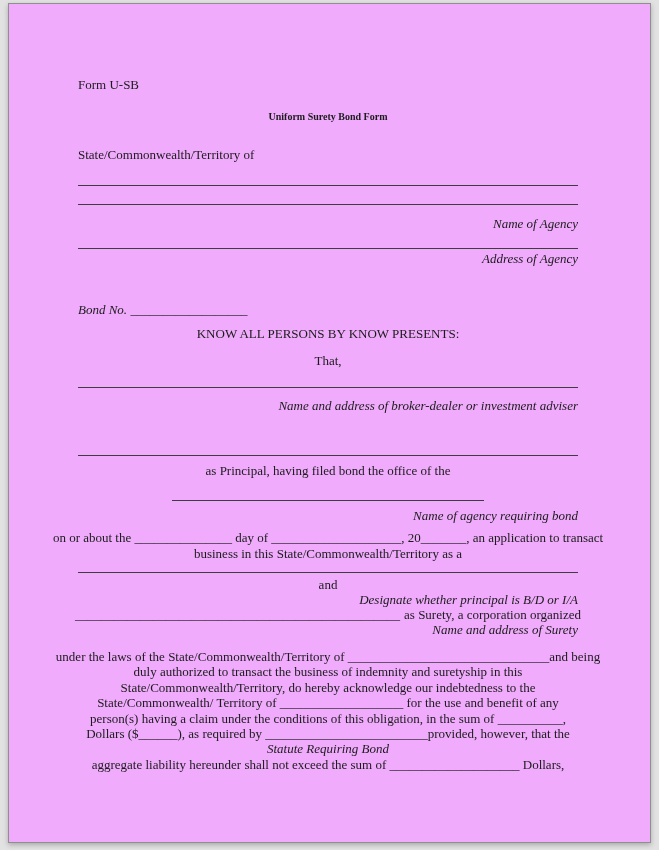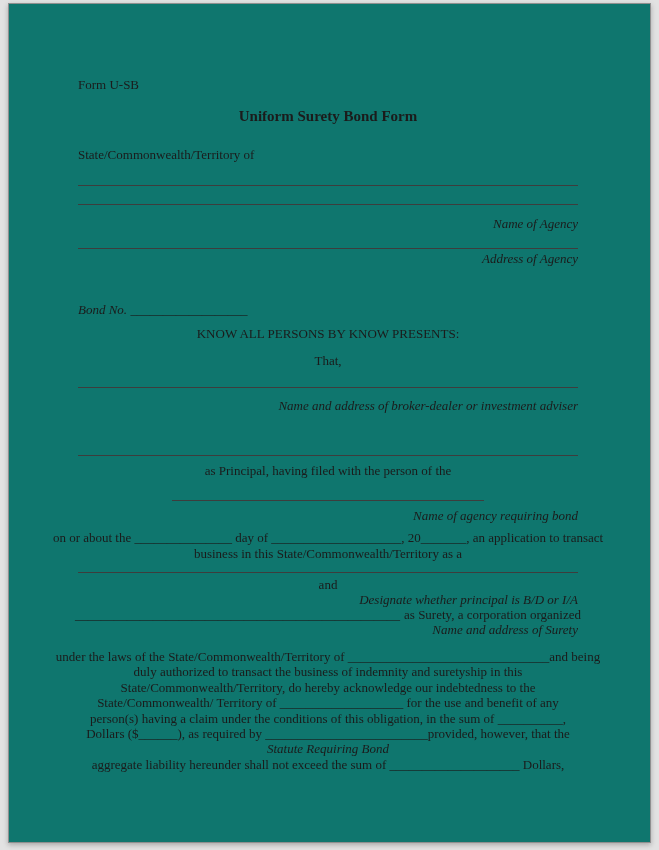--- a/index.html
+++ b/index.html
@@ -9,21 +9,21 @@
     height: 850px;
     background: #e2e2e2;
     font-family: "Liberation Serif", "DejaVu Serif", serif;
   }
   .page {
     position: absolute;
     left: 8px;
     top: 3px;
     width: 643px;
     height: 840px;
-    background: #0f766e;
+    background: #f0abfc;
     border: 1px solid #8f8f8f;
     box-sizing: border-box;
     box-shadow: 0 2px 5px rgba(0,0,0,0.25);
     overflow: hidden;
   }
   .content {
     padding: 0 72px 0 69px;
     font-size: 13px;
     line-height: 15px;
     color: #1b1b1b;
@@ -34,21 +34,21 @@
   .bold { font-weight: bold; }
   .rule {
     height: 0;
     border-bottom: 1px solid #3d3d3d;
   }
   .rule-short {
     width: 312px;
     margin-left: auto;
     margin-right: auto;
   }
-  .title { font-size: 15px; }
+  .title { font-size: 10px; }
   .para { line-height: 15.4px; }
   .gap-right { margin-left: 4px; }
 </style>
 </head>
 <body>
 
 <div class="page">
   <div class="content">
 
     <div style="margin-top:73px">Form U-SB</div>
@@ -75,21 +75,21 @@
     <div class="cx" style="margin-top:9px">KNOW ALL PERSONS BY KNOW PRESENTS:</div>
 
     <div class="cx" style="margin-top:12px">That,</div>
 
     <div class="rule" style="margin-top:19px"></div>
 
     <div class="cx it" style="margin-top:10px">Name and address of broker-dealer or investment adviser</div>
 
     <div class="rule" style="margin-top:42px"></div>
 
-    <div class="cx" style="margin-top:7px">as Principal, having filed with the person of the</div>
+    <div class="cx" style="margin-top:7px">as Principal, having filed bond the office of the</div>
 
     <div class="rule rule-short" style="margin-top:22px"></div>
 
     <div class="cx it" style="margin-top:7px">Name of agency requiring bond</div>
 
     <div class="cflex" style="margin-top:7px">on or about the _______________ day of ____________________, 20_______, an application to transact</div>
 
     <div class="cx" style="margin-top:1px">business in this State/Commonwealth/Territory as a</div>
 
     <div class="rule" style="margin-top:11px"></div>

